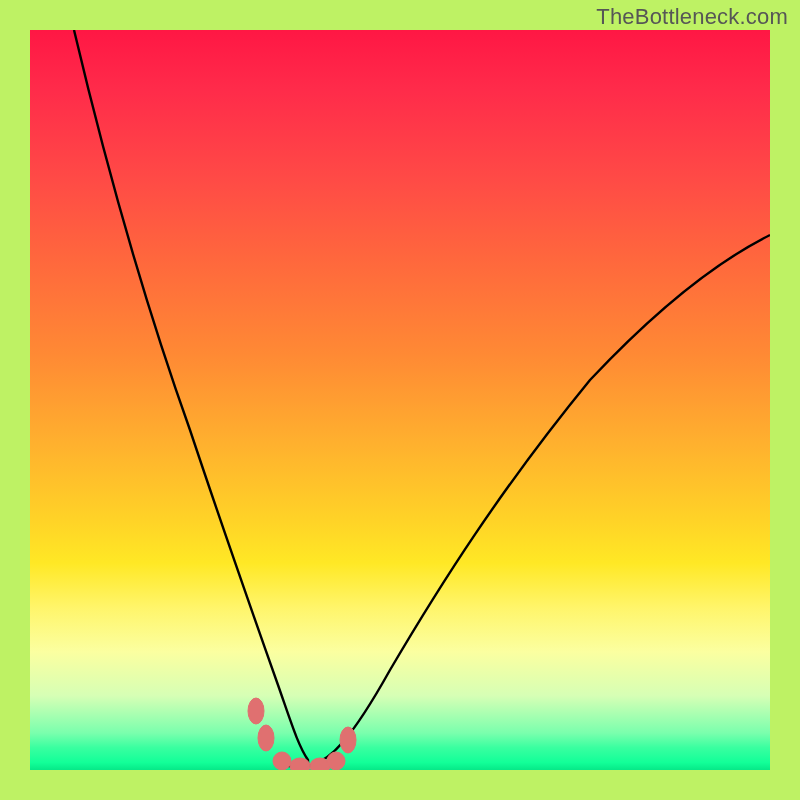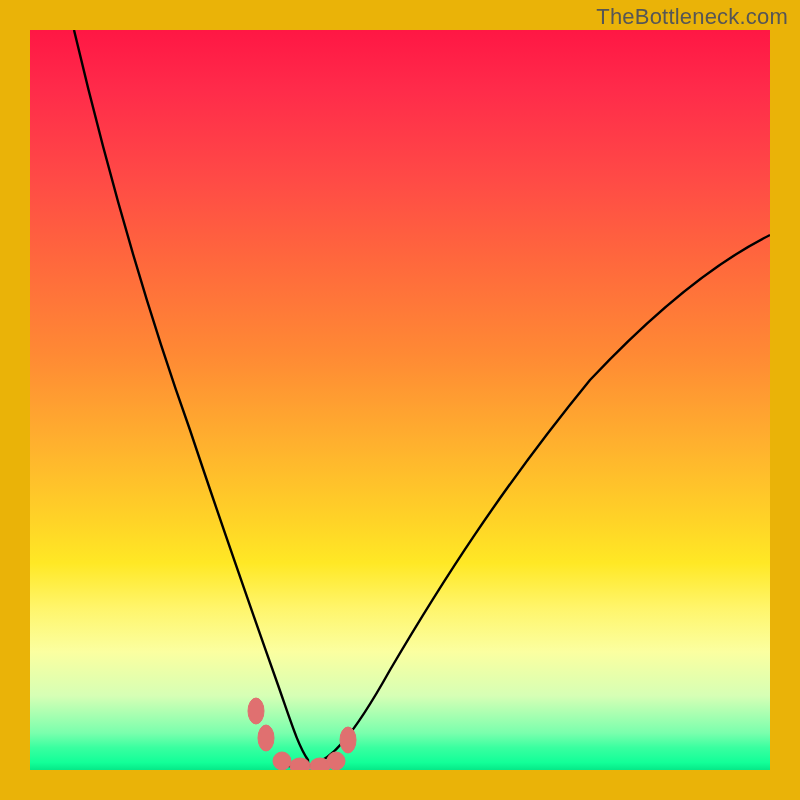--- a/index.html
+++ b/index.html
@@ -7,21 +7,21 @@
     padding: 0;
     width: 800px;
     height: 800px;
     overflow: hidden;
     background: #000;
   }
   .frame {
     position: relative;
     width: 800px;
     height: 800px;
-    background: #eab308;
+    background: #bef264;
     text-align: center;
   }
   .watermark {
     position: absolute;
     top: 4px;
     right: 12px;
     font-family: Arial, Helvetica, sans-serif;
     font-size: 22px;
     font-weight: 500;
     color: #565656;

